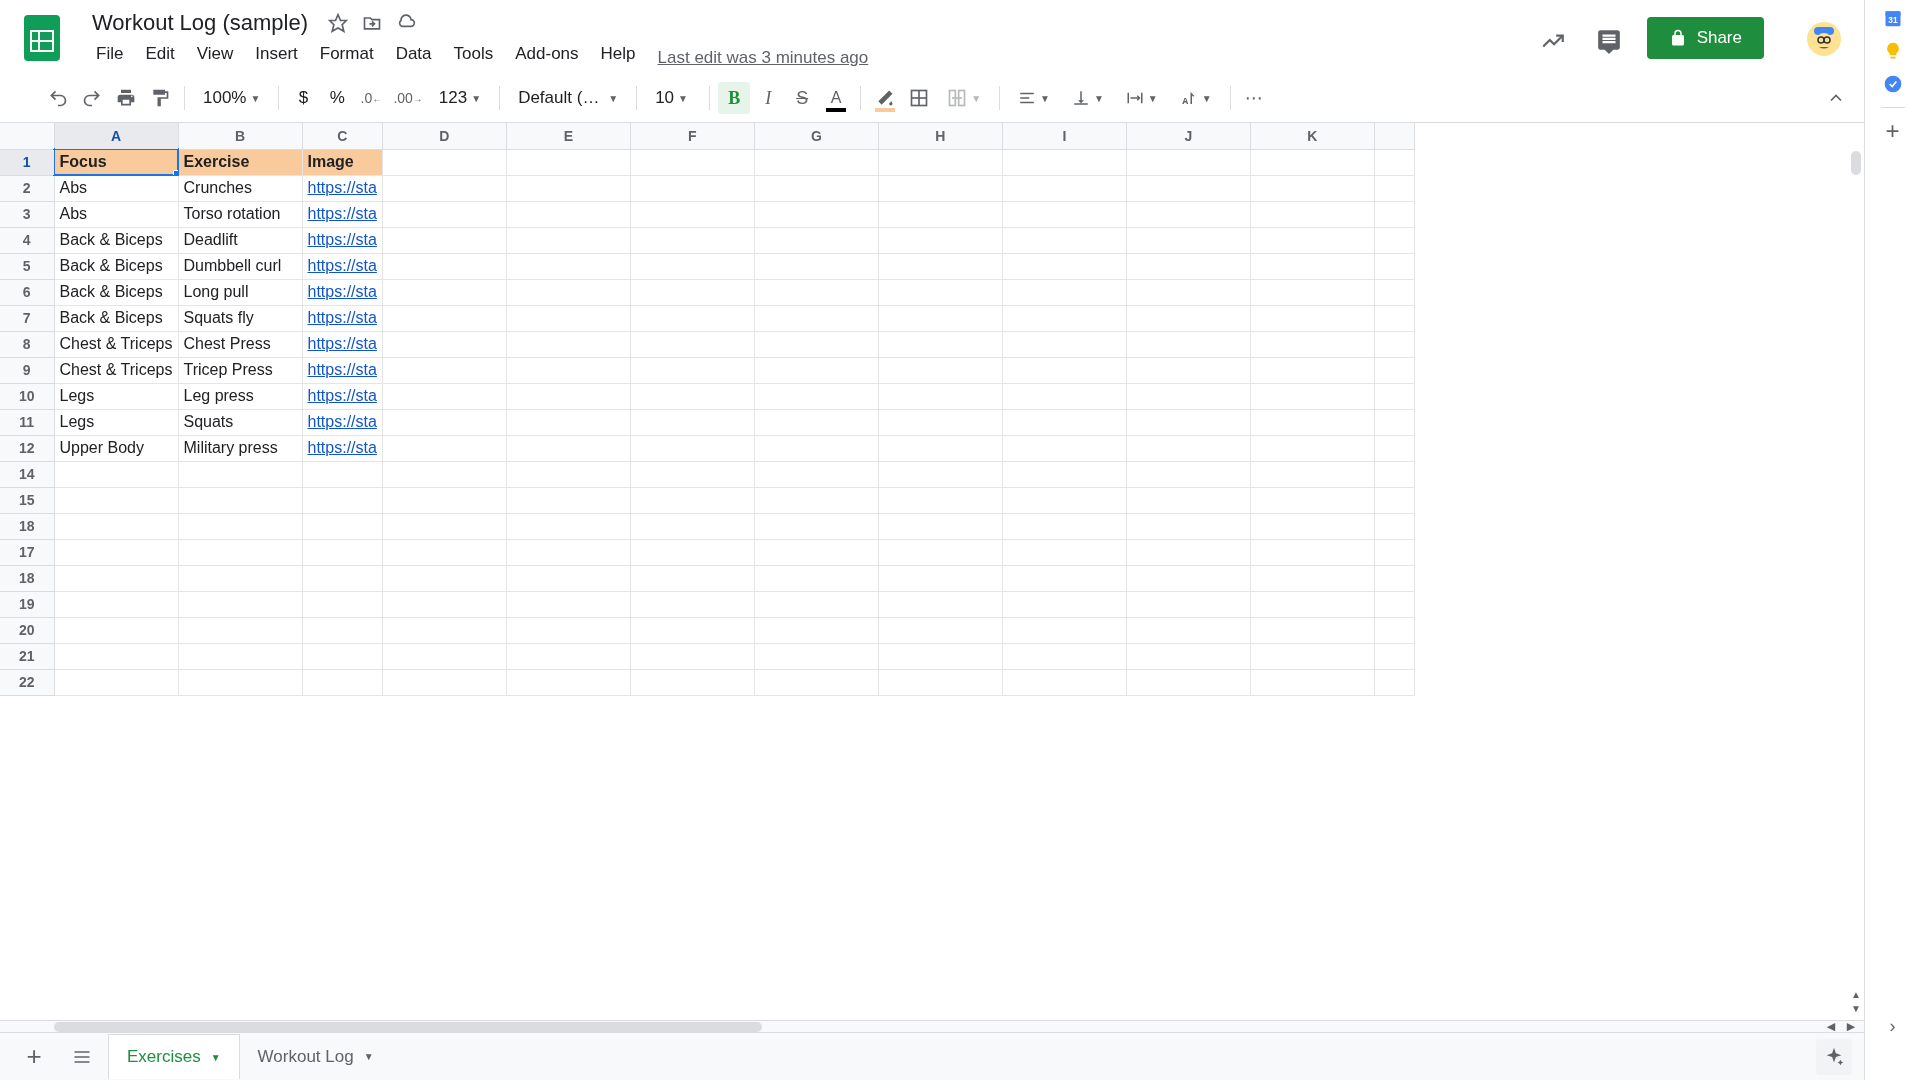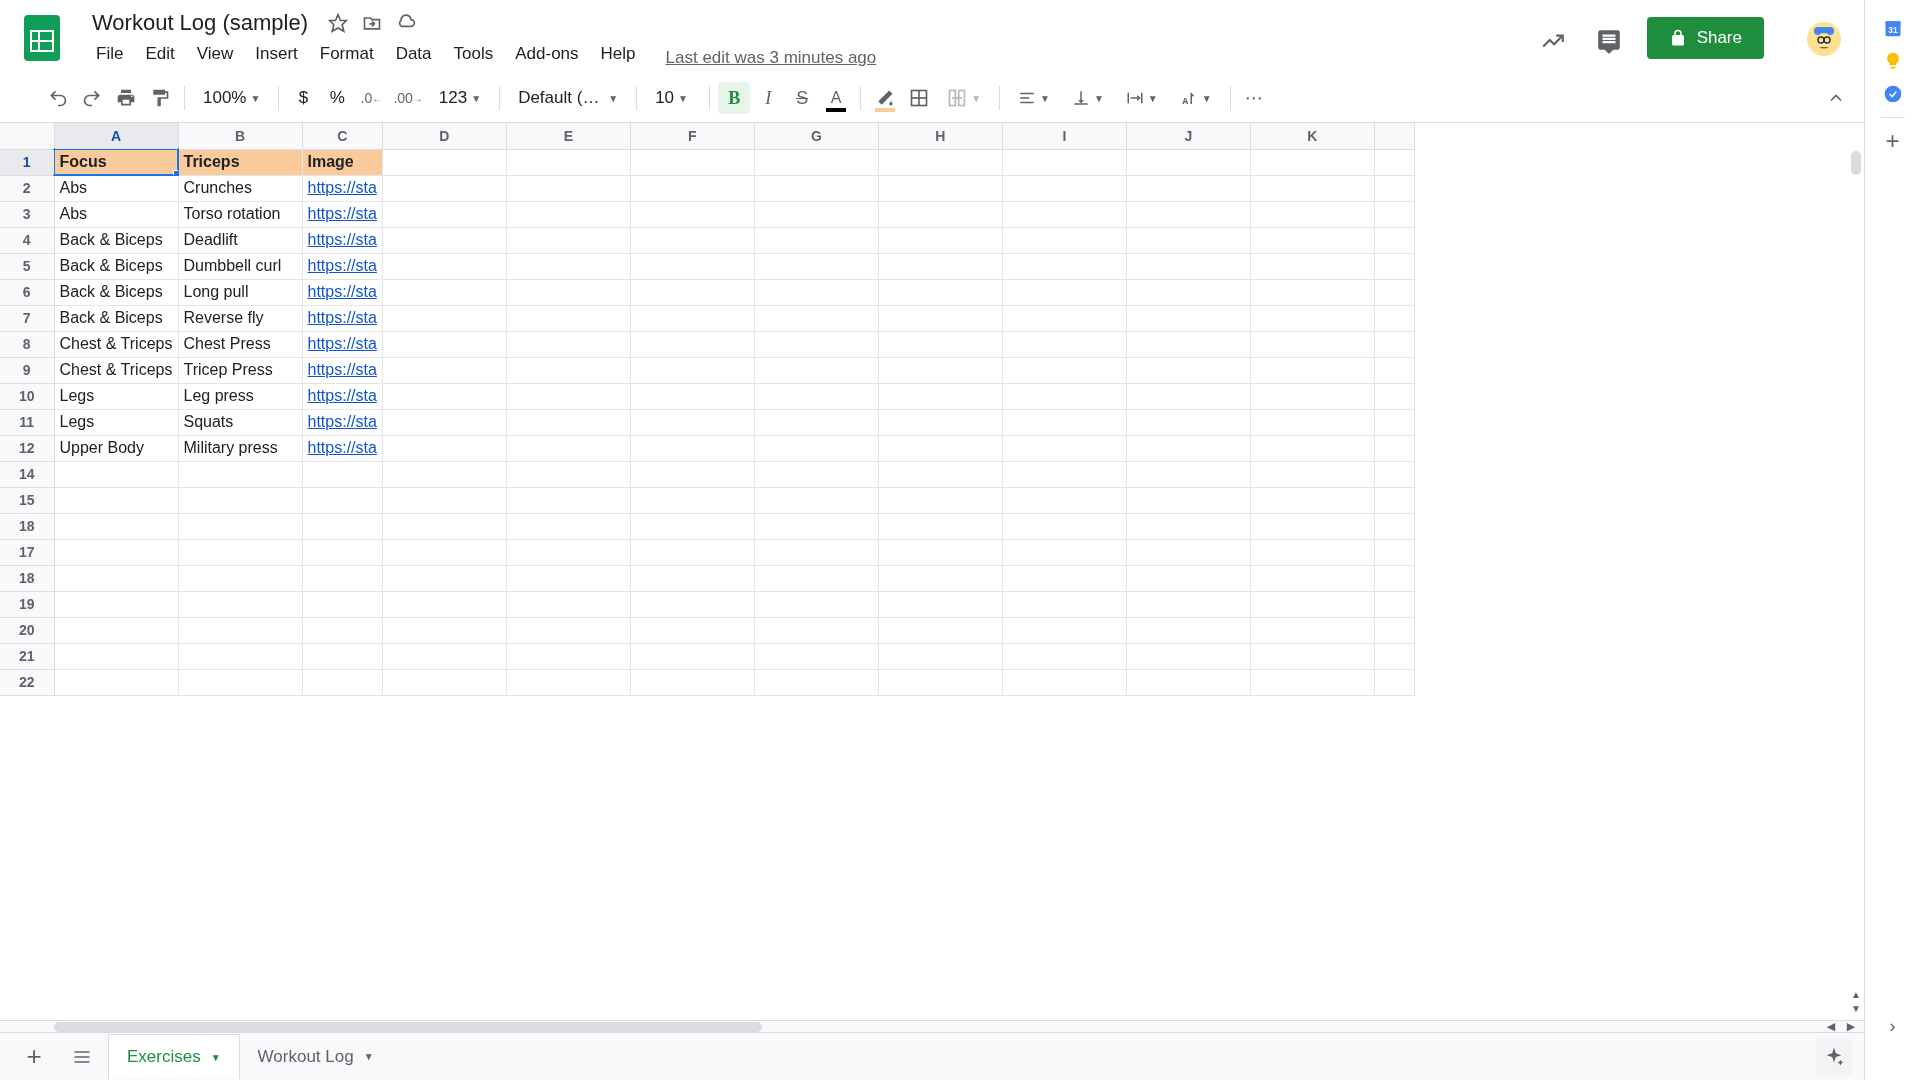--- a/index.html
+++ b/index.html
@@ -17,21 +17,21 @@
       flex: 1;
       display: flex;
       flex-direction: column;
     }
     .right-panel {
       width: 56px;
       border-left: 1px solid #dadce0;
       display: flex;
       flex-direction: column;
       align-items: center;
-      padding-top: 18px;
+      padding-top: 8px;
       gap: 13px;
     }
     .right-panel .panel-icon {
       width: 20px;
       height: 20px;
       cursor: pointer;
       display: flex;
       align-items: center;
       justify-content: center;
     }
@@ -85,21 +85,21 @@
       font-size: 17px;
       color: #202124;
       padding: 4px 10px;
       cursor: pointer;
       border-radius: 4px;
     }
     .last-edit {
       font-size: 17px;
       color: #5f6368;
       text-decoration: underline;
-      margin-left: 18px;
+      margin-left: 10px;
       cursor: pointer;
     }
     .title-right {
       display: flex;
       align-items: flex-end;
       gap: 20px;
     }
     .title-right-icon {
       width: 36px;
       height: 36px;
@@ -672,21 +672,21 @@
                 <th class="col-header">G</th>
                 <th class="col-header">H</th>
                 <th class="col-header">I</th>
                 <th class="col-header">J</th>
                 <th class="col-header">K</th>
                 <th class="col-header"></th>
               </tr>
               <tr>
                 <th class="row-header selected">1</th>
                 <td class="cell header-row selected">Focus</td>
-                <td class="cell header-row">Triceps</td>
+                <td class="cell header-row">Exercise</td>
                 <td class="cell header-row">Image</td>
                 <td class="cell"></td>
                 <td class="cell"></td>
                 <td class="cell"></td>
                 <td class="cell"></td>
                 <td class="cell"></td>
                 <td class="cell"></td>
                 <td class="cell"></td>
                 <td class="cell"></td>
                 <td class="cell"></td>
@@ -762,21 +762,21 @@
                 <td class="cell"></td>
                 <td class="cell"></td>
                 <td class="cell"></td>
                 <td class="cell"></td>
                 <td class="cell"></td>
                 <td class="cell"></td>
               </tr>
               <tr>
                 <th class="row-header">7</th>
                 <td class="cell">Back &amp; Biceps</td>
-                <td class="cell">Reverse fly</td>
+                <td class="cell">Squats fly</td>
                 <td class="cell"><a href="#">https://sta</a></td>
                 <td class="cell"></td>
                 <td class="cell"></td>
                 <td class="cell"></td>
                 <td class="cell"></td>
                 <td class="cell"></td>
                 <td class="cell"></td>
                 <td class="cell"></td>
                 <td class="cell"></td>
                 <td class="cell"></td>

